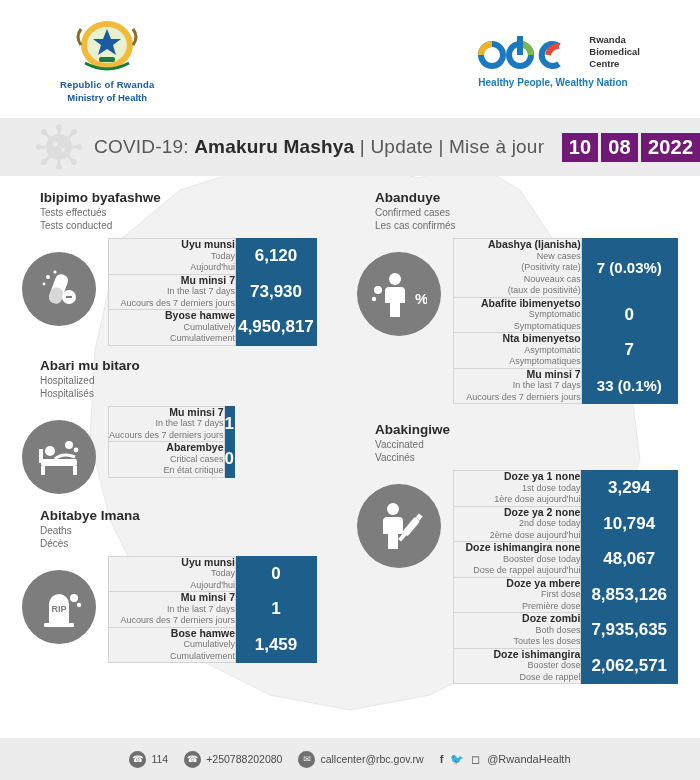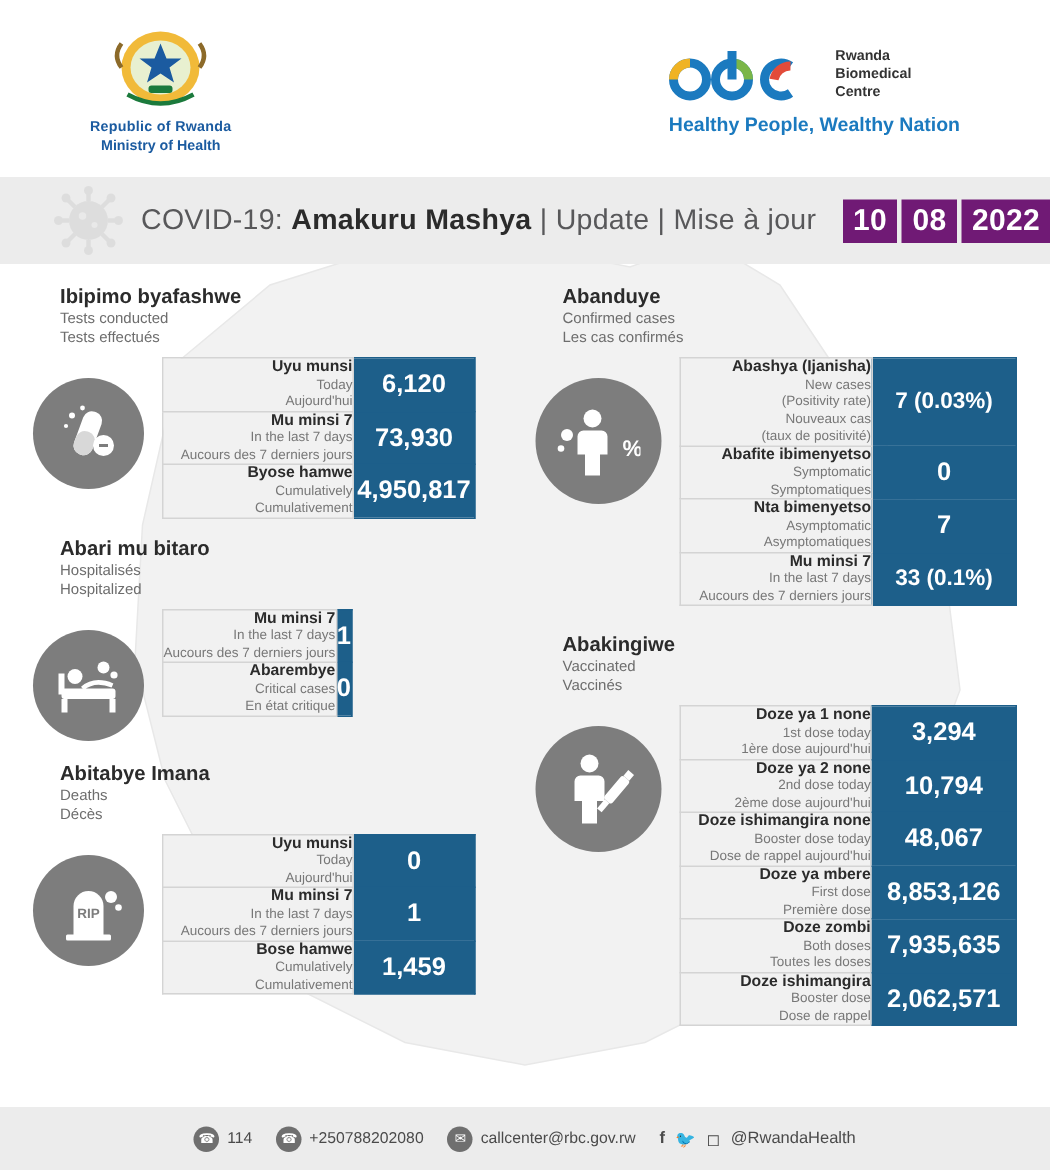--- a/index.html
+++ b/index.html
@@ -64,21 +64,21 @@
     align-items: center;
     gap: 25px;
   }
   .rbc-text {
     font-size: 9.5px;
     font-weight: bold;
     color: #333;
     line-height: 12px;
   }
   .rbc-slogan {
-    font-size: 13px;
+    font-size: 10px;
     font-weight: bold;
     color: #1b7abf;
     margin-top: 4px;
     margin-left: 0;
   }
 
   
   .title-band {
     position: relative;
     z-index: 2;
@@ -311,22 +311,22 @@
     </span>
   </div>
 </div>
 
 <div class="content">
 
   <div class="col">
 
     <div>
       <div class="section-title">Ibipimo byafashwe</div>
+      <div class="section-sub">Tests effectués</div>
       <div class="section-sub">Tests conducted</div>
-      <div class="section-sub">Tests effectués</div>
       <div class="panel">
         <div class="icon-circle">
           <svg width="46" height="46" viewBox="0 0 46 46">
             <rect x="16" y="8" width="13" height="30" rx="6" fill="#fff" transform="rotate(20 23 23)"></rect>
             <rect x="16" y="22" width="13" height="16" rx="6" fill="#d8d8d8" transform="rotate(20 23 23)"></rect>
             <circle cx="33" cy="31" r="7" fill="#fff"></circle>
             <line x1="30" y1="31" x2="36" y2="31" stroke="#7d7d7d" stroke-width="2"></line>
             <g fill="#fff">
                 <circle cx="12" cy="11" r="2"></circle>
                 <circle cx="19" cy="6" r="1.6"></circle>
@@ -360,22 +360,22 @@
             </td>
             <td class="val">4,950,817</td>
           </tr>
         </tbody>
           </table>
       </div>
     </div>
 
     <div style="margin-top:12px">
       <div class="section-title">Abari mu bitaro</div>
+      <div class="section-sub">Hospitalized</div>
       <div class="section-sub">Hospitalisés</div>
-      <div class="section-sub">Hospitalized</div>
       <div class="panel">
         <div class="icon-circle">
           <svg width="48" height="44" viewBox="0 0 48 44">
             <circle cx="15" cy="16" r="5" fill="#fff"></circle>
             <rect x="6" y="24" width="36" height="7" rx="2" fill="#fff"></rect>
             <rect x="6" y="31" width="4" height="9" fill="#fff"></rect>
             <rect x="38" y="31" width="4" height="9" fill="#fff"></rect>
             <rect x="4" y="14" width="4" height="14" fill="#fff"></rect>
             <path d="M20,24 q8,-7 20,-2" stroke="#fff" stroke-width="3" fill="none"></path>
             <g fill="#fff">

